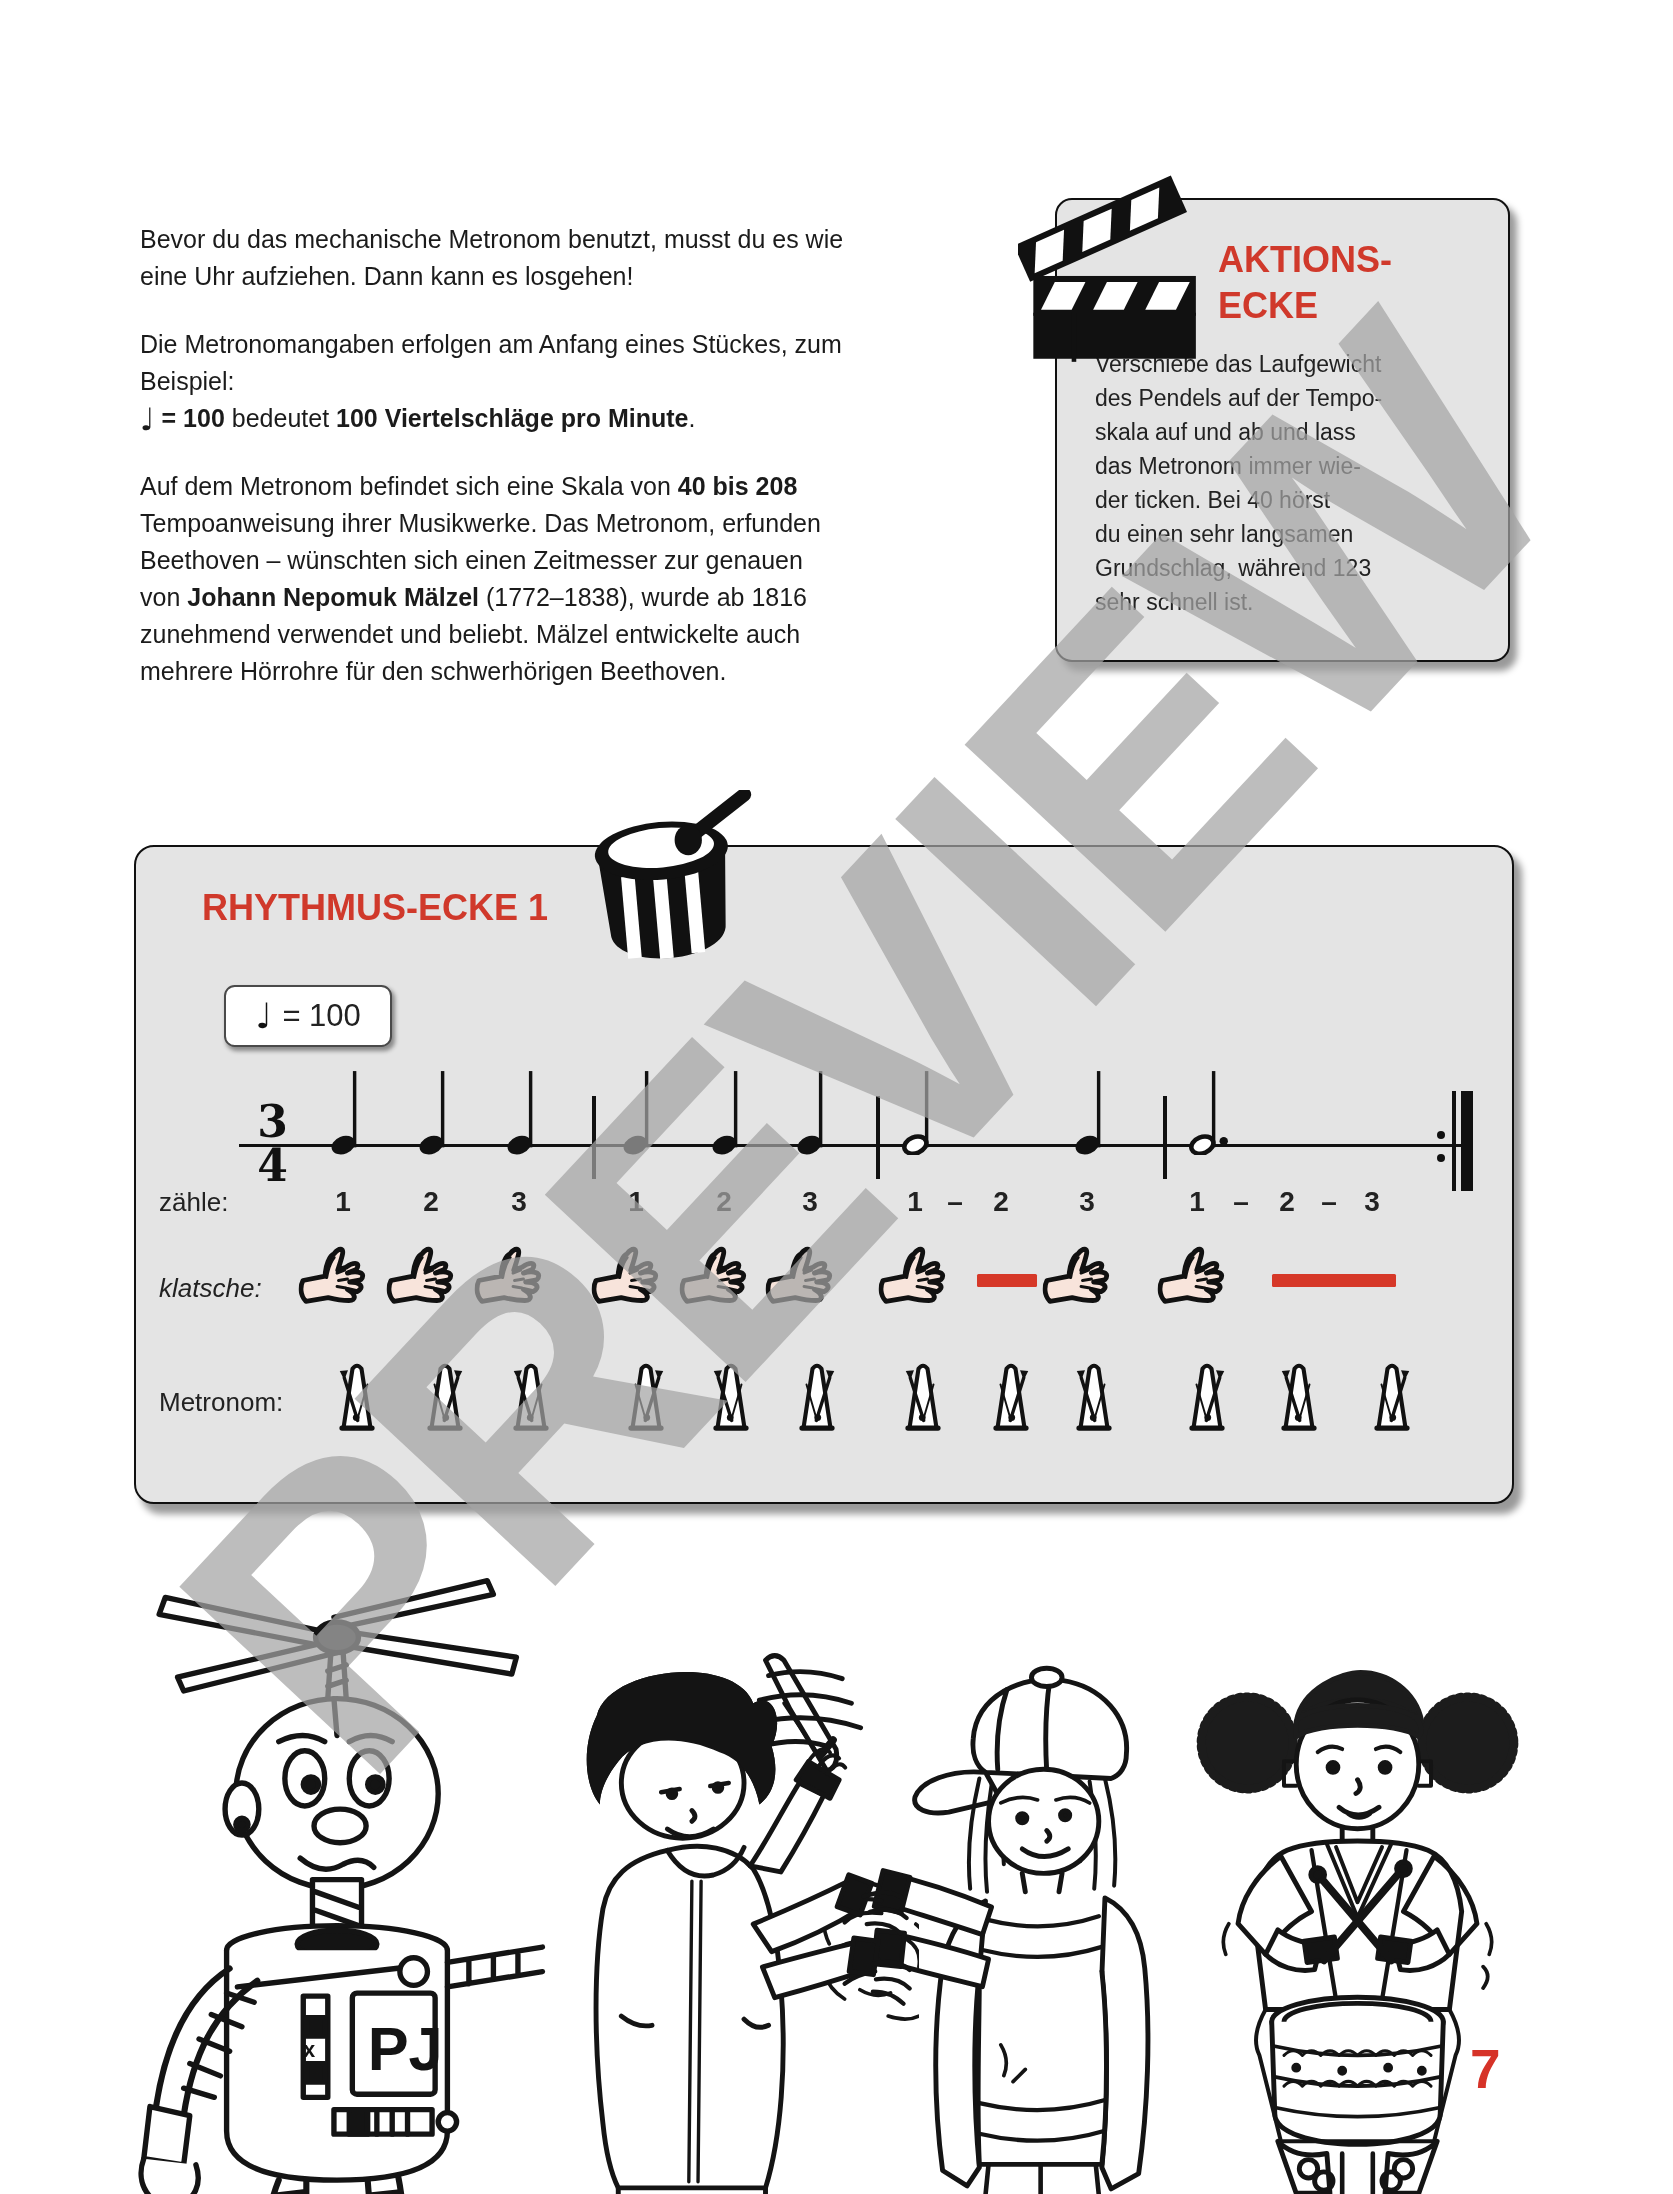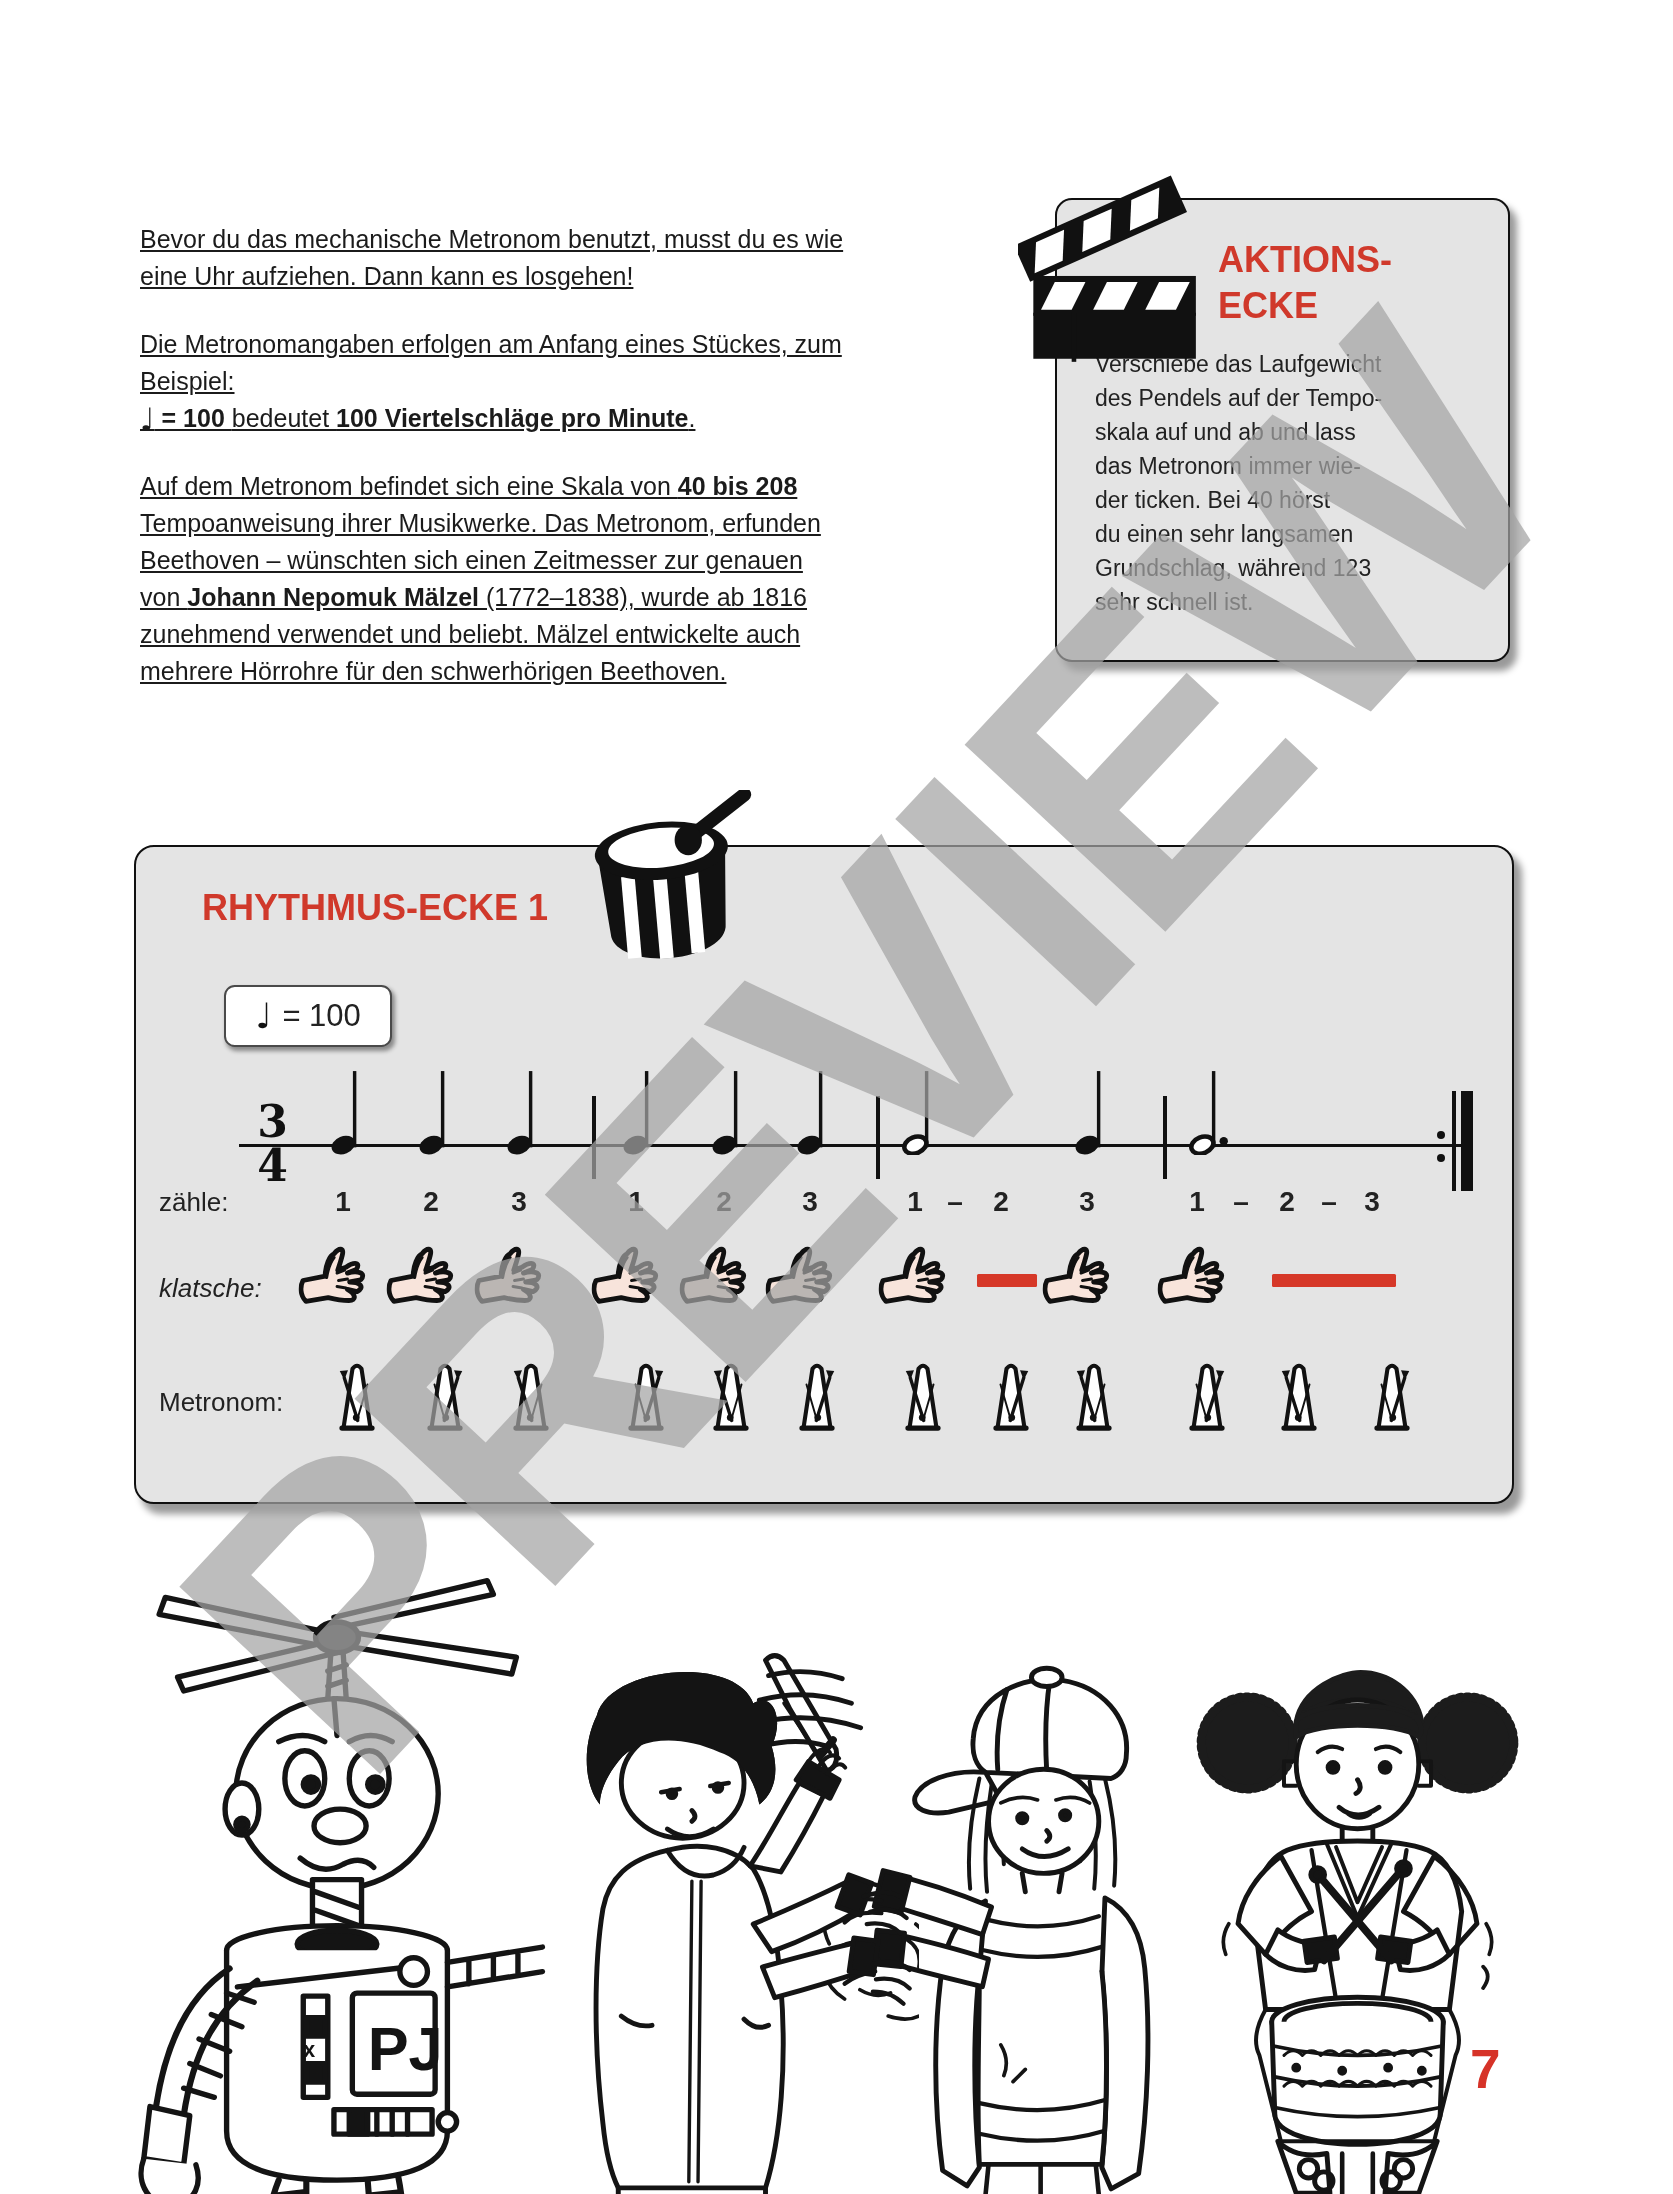--- a/index.html
+++ b/index.html
@@ -1,20 +1,20 @@
 <!DOCTYPE html>
 <html style="font-size:12.3px"><head>
 <meta charset="utf-8">
 <style>
   html,body{margin:0;padding:0;background:#888;}
   .page{position:relative;width:1673px;height:2194px;background:#ffffff;overflow:hidden;
         font-family:"Liberation Sans",sans-serif;color:#1b1b1b;}
 
   
-  .intro{position:absolute;left:140px;top:221px;width:874px;font-size:25px;line-height:37px;text-decoration:underline;}
+  .intro{position:absolute;left:140px;top:221px;width:874px;font-size:25px;line-height:37px;}
   .intro .para{margin:0 0 31px 0;}
   .intro b,.b{font-weight:bold;}
   .noteglyph{font-family:"DejaVu Sans",sans-serif;font-size:31px;line-height:0;vertical-align:-3.1px;}
 
   
   .aktions-box{position:absolute;left:1055px;top:198px;width:451px;height:460px;
     background:#e4e4e4;border:2.3px solid #101010;border-radius:17px;
     box-shadow:7px 8.4px 7px rgba(0,0,0,0.40);}
   .aktions-title{position:absolute;left:161px;top:37px;font-size:36px;font-weight:bold;
     color:#d0392b;line-height:46px;}

